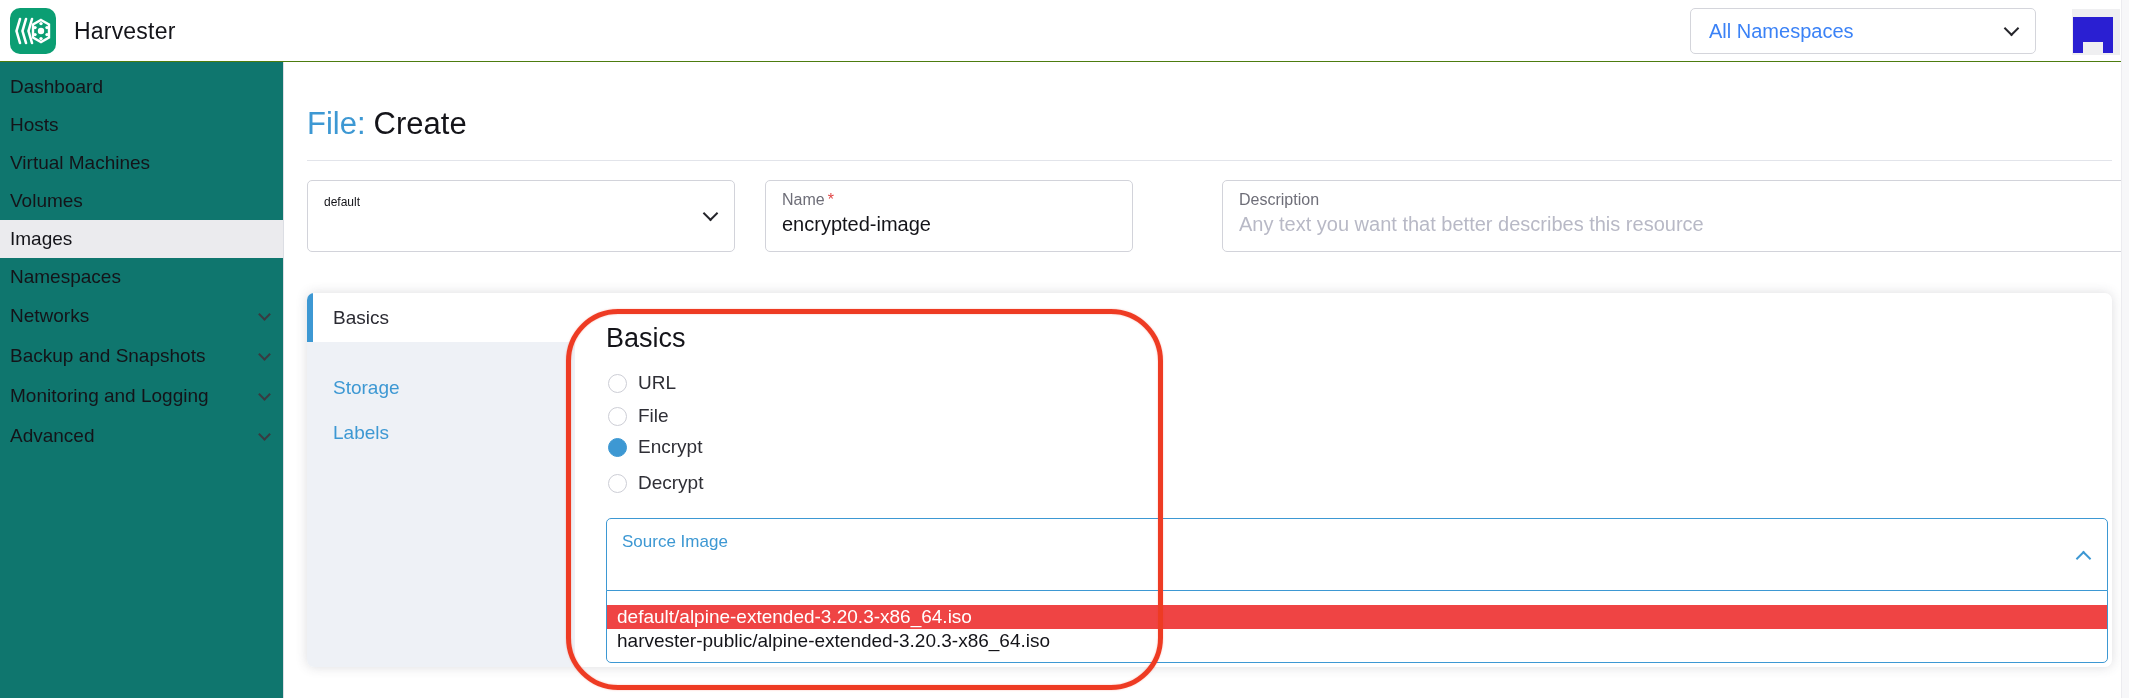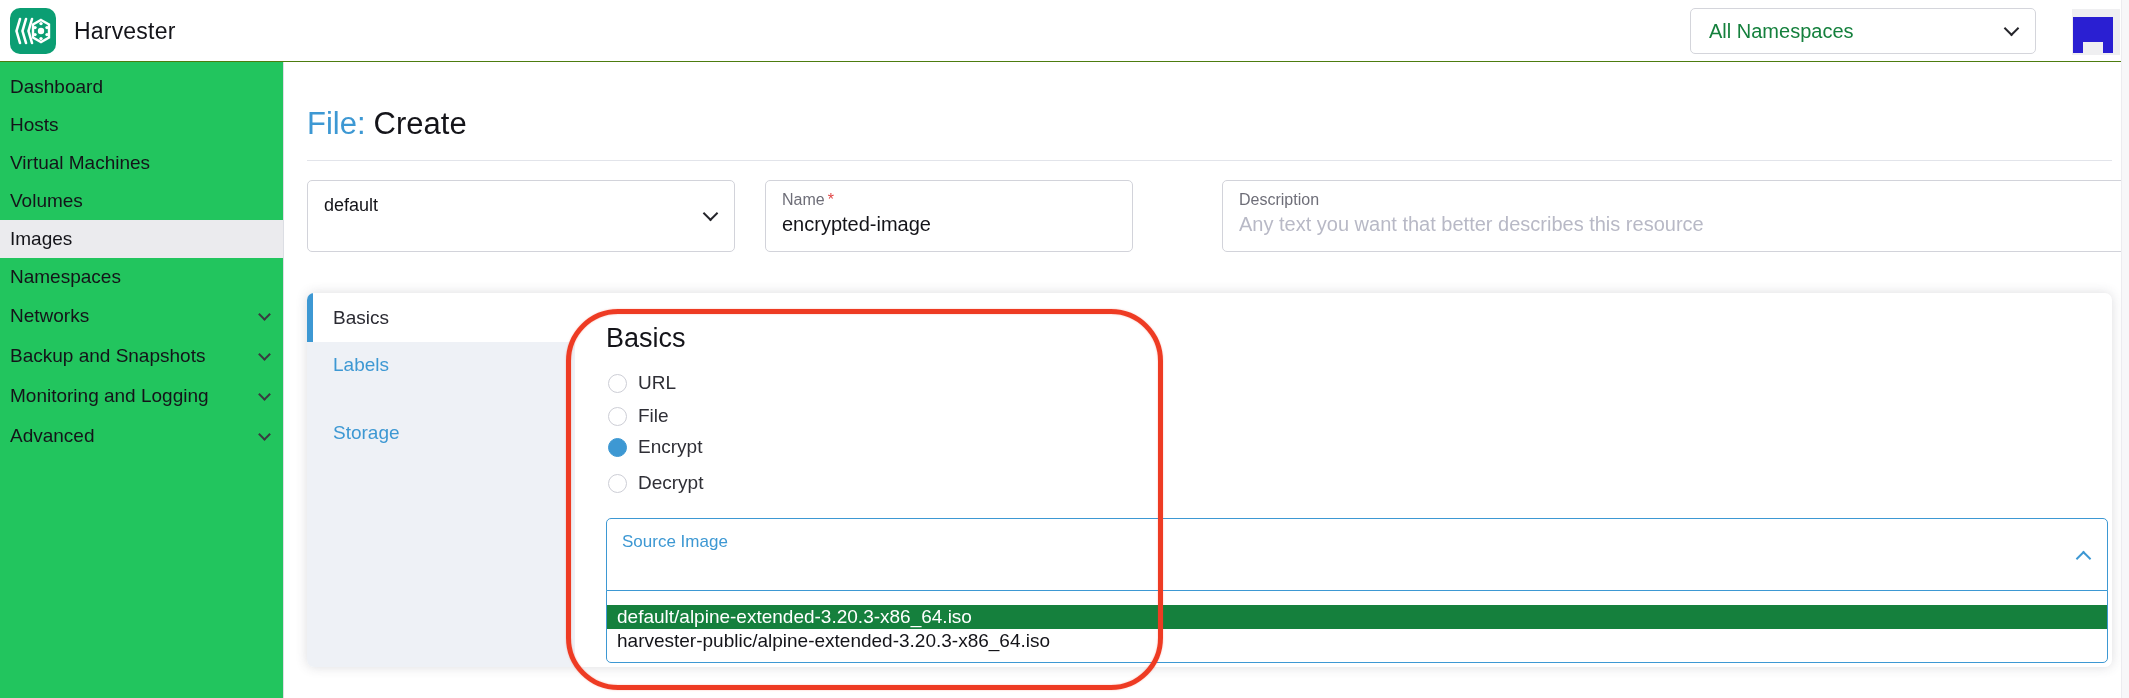--- a/index.html
+++ b/index.html
@@ -4,50 +4,50 @@
 <style>
   * { margin:0; padding:0; box-sizing:border-box; }
   html,body { width:2129px; height:698px; background:#fff; font-family:"Liberation Sans", sans-serif; color:#141419; overflow:hidden; }
   #app { position:relative; width:2129px; height:698px; background:#fff; }
 
   
   .header { position:absolute; left:0; top:0; width:2129px; height:62px; background:#fff; border-bottom:1px solid #4d7c0f; z-index:5; }
   .logo { position:absolute; left:10px; top:8px; width:46px; height:46px; border-radius:10px; background:#0b9e73; display:flex; align-items:center; justify-content:center; }
   .brand { position:absolute; left:74px; top:0; height:62px; display:flex; align-items:center; font-size:23px; color:#141419; letter-spacing:.2px; }
   .ns-filter { position:absolute; left:1690px; top:8px; width:346px; height:46px; background:#fff; border:1px solid #d4d5db; border-radius:5px; display:flex; align-items:center; padding:0 18px; cursor:pointer; }
-  .ns-filter .lbl { font-size:20px; color:#15803d; flex:1; }
+  .ns-filter .lbl { font-size:20px; color:#3b82f6; flex:1; }
   .chev { display:inline-block; width:11px; height:11px; border-right:2.5px solid #25252b; border-bottom:2.5px solid #25252b; transform:rotate(45deg); margin-top:-5px; }
   .avatar { position:absolute; left:2072px; top:9px; width:48px; height:46px; background:#efeff1; cursor:pointer; }
   .avatar .bar { position:absolute; left:1px; top:8px; width:40px; height:25px; background:#2a1fd2; }
   .avatar .leg-l { position:absolute; left:1px; top:33px; width:10px; height:11px; background:#2a1fd2; }
   .avatar .leg-r { position:absolute; left:31px; top:33px; width:10px; height:11px; background:#2a1fd2; }
 
   
   .scrollbar { position:absolute; right:0; top:0; width:8px; height:698px; background:#f7f7f9; border-left:1px solid #ececf0; z-index:6; }
 
   
-  .sidebar { position:absolute; left:0; top:62px; width:284px; height:636px; background:#22c55e; border-right:1px solid #dcdee4; z-index:4; }
+  .sidebar { position:absolute; left:0; top:62px; width:284px; height:636px; background:#0f766e; border-right:1px solid #dcdee4; z-index:4; }
   .side-item { position:relative; height:38px; display:flex; align-items:center; padding:0 14px 0 10px; font-size:19px; color:#141419; cursor:pointer; }
   .side-item.group { height:40px; }
   .side-item.selected { background:#ebebee; }
   .side-item .chev { width:9px; height:9px; border-width:2px; border-color:#3a3a40; margin-left:auto; margin-top:-3px; }
   .side-list { padding-top:6px; }
 
   
   .main { position:absolute; left:284px; top:62px; width:1845px; height:636px; background:#fff; }
   .page-title { position:absolute; left:23px; top:44px; font-size:31px; }
   .page-title .res { color:#3d98d3; }
   .page-title .act { color:#141419; margin-left:8px; }
   .title-divider { position:absolute; left:23px; top:98px; width:1805px; height:1px; background:#e2e4ea; }
 
   
   .fieldbox { position:absolute; top:118px; height:72px; border:1px solid #d2d3da; border-radius:5px; background:#fff; padding:10px 16px 0 16px; }
   .fieldbox .flabel { font-size:16px; color:#6e6e78; }
   .fieldbox .flabel .req { color:#e04545; margin-left:3px; }
-  .fieldbox .fvalue { font-size:18px; color:#141419; margin-top:4px; }
+  .fieldbox .fvalue { font-size:12px; color:#141419; margin-top:4px; }
   .fieldbox input { border:none; outline:none; font-size:20px; color:#141419; margin-top:4px; width:100%; background:transparent; font-family:"Liberation Sans", sans-serif; }
   .fieldbox input::placeholder { color:#b8b9c6; opacity:1; }
   .fb-namespace { left:23px; width:428px; cursor:pointer; }
   .fb-namespace .chev { position:absolute; right:18px; top:32px; }
   .fb-name { left:481px; width:368px; }
   .fb-desc { left:938px; width:1170px; }
 
   
   .card { position:absolute; left:23px; top:231px; width:1805px; height:374px; background:#fff; border-radius:7px; box-shadow:0 0 12px rgba(60,60,80,.18); }
   .tabcol { position:absolute; left:0; top:0; width:268px; height:374px; background:#eef1f6; border-radius:7px 0 0 7px; overflow:hidden; }
@@ -66,21 +66,21 @@
   .radio { width:19px; height:19px; border-radius:50%; border:1px solid #cdced6; background:#fff; }
   .radio.checked { background:#3d98d3; border-color:#3d98d3; }
   .radio-row .rlabel { font-size:19px; color:#2f2f36; margin-left:11px; }
 
   
   .src-select { position:absolute; left:31px; top:225px; width:1502px; height:73px; border:1px solid #3d98d3; border-radius:5px 5px 0 0; background:#fff; cursor:pointer; }
   .src-select .slabel { position:absolute; left:15px; top:13px; font-size:17px; color:#3d98d3; }
   .src-select .chev-up { position:absolute; right:18px; top:34px; width:11px; height:11px; border-right:2.5px solid #3d98d3; border-bottom:2.5px solid #3d98d3; transform:rotate(-135deg); }
   .src-menu { position:absolute; left:31px; top:297px; width:1502px; height:73px; border:1px solid #3d98d3; border-top:1px solid #3d98d3; border-radius:0 0 5px 5px; background:#fff; overflow:hidden; padding-top:14px; }
   .opt { height:24px; line-height:24px; font-size:19px; padding-left:10px; color:#141419; white-space:nowrap; cursor:pointer; }
-  .opt.highlight { background:#15803d; color:#fff; }
+  .opt.highlight { background:#ef4444; color:#fff; }
 
   
   .annotation { position:absolute; left:566px; top:309px; width:597px; height:381px; border:5px solid #ee3b23; border-radius:52px; z-index:40; pointer-events:none; box-shadow:0 0 2px rgba(238,59,35,.35), inset 0 0 2px rgba(238,59,35,.35); }
 </style>
 </head>
 <body>
 
 <div id="app">
 
   <div class="header">
@@ -178,25 +178,25 @@
       <div class="flabel">Description</div>
       <input type="text" placeholder="Any text you want that better describes this resource" style="">
     </div>
 
     <div class="card">
       <div class="tabcol">
         <div class="tab active">
           <span class="bar"></span>
           <span class="tlabel">Basics</span>
         </div>
+        <div class="tab plain first">
+          <span class="tlabel">Storage</span>
+        </div>
         <div class="tab plain">
           <span class="tlabel">Labels</span>
-        </div>
-        <div class="tab plain first">
-          <span class="tlabel">Storage</span>
         </div>
       </div>
 
       <div class="panel">
         <div class="panel-heading">Basics</div>
 
         <div class="radio-row" style="top:79px;">
           <span class="radio"></span>
           <span class="rlabel">URL</span>
         </div>

